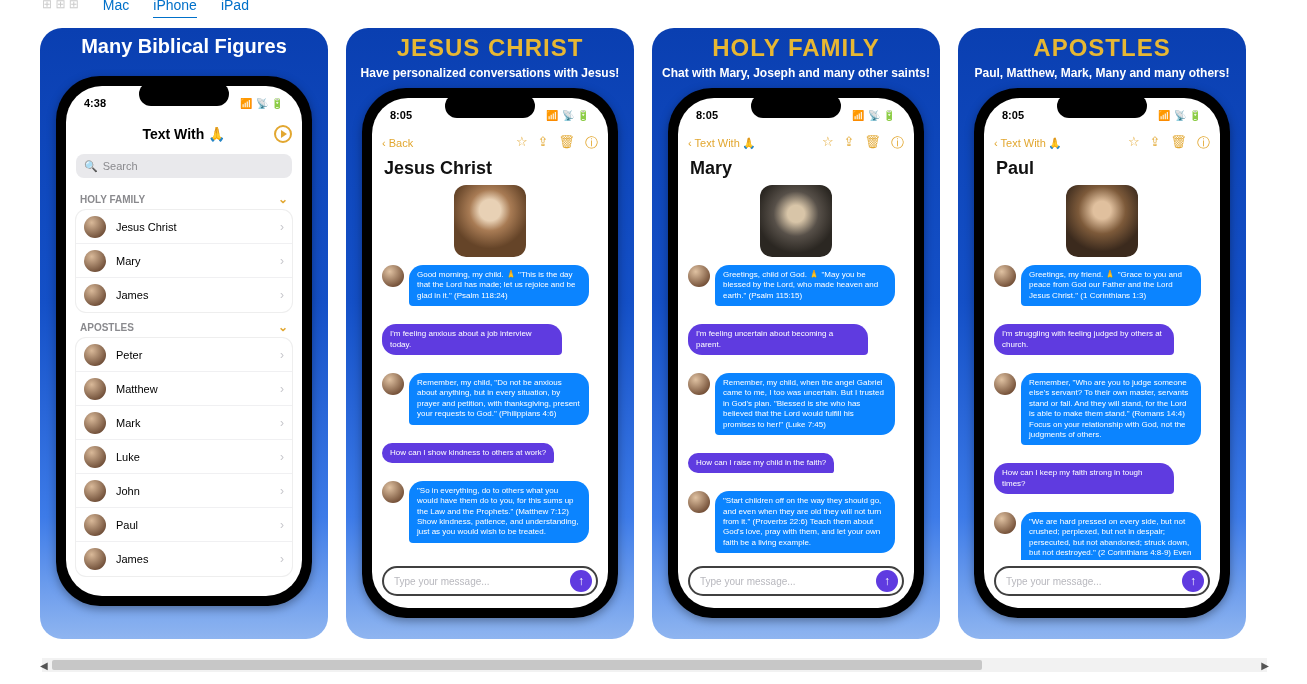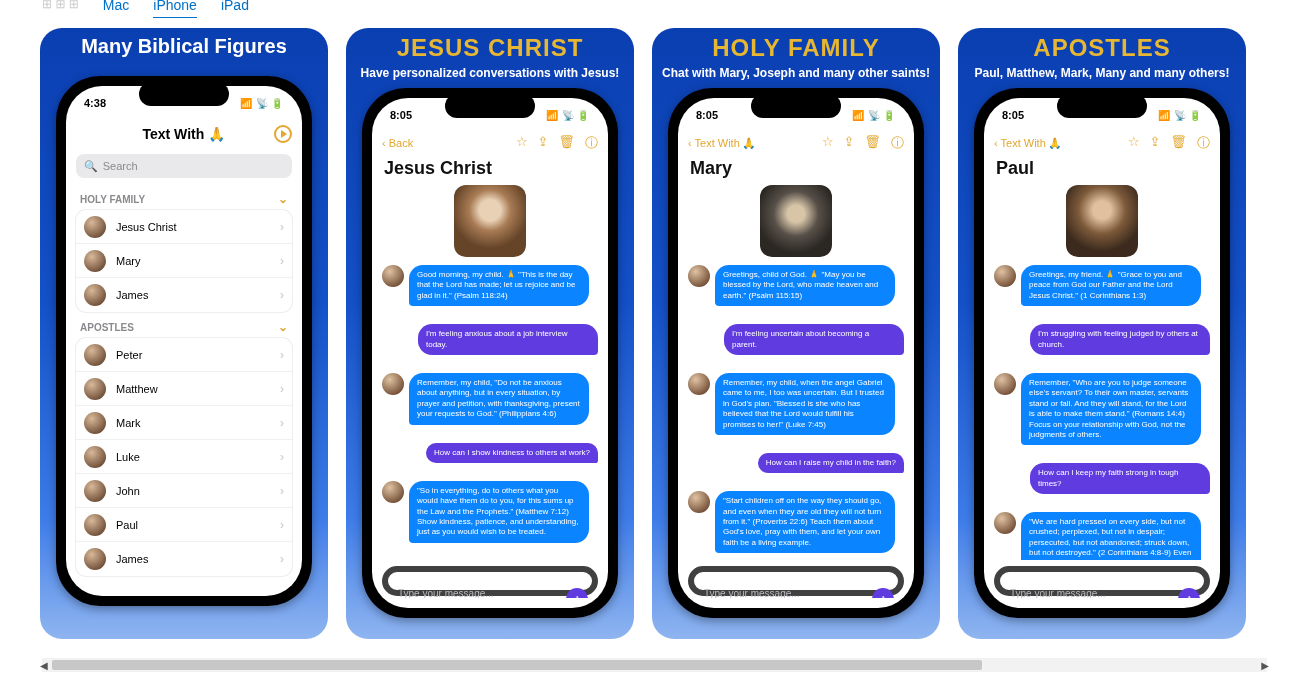--- a/index.html
+++ b/index.html
@@ -170,42 +170,42 @@
     width:72px;height:72px;border-radius:12px;
     background:#999;
     margin: 0 auto 8px;
     position:relative;
   }
   .hero-av.jesus { background: radial-gradient(circle at 50% 35%, #e8d1b5 18%, #a87b54 35%, #654428 65%); }
   .hero-av.mary  { background: radial-gradient(circle at 50% 40%, #d8c5a8 15%, #575049 40%, #2b2722 70%); }
   .hero-av.paul  { background: radial-gradient(circle at 50% 35%, #e0c09e 15%, #7d5a3a 40%, #3b2a1d 70%); }
   .chat-scroll { flex:1; overflow:hidden; display:flex; flex-direction:column; gap:18px; padding:0 2px;}
   .msg-row { display:flex; align-items:flex-start; gap:5px;}
-  .msg-row.right { flex-direction: row-reverse; }
+  .msg-row.right { flex-direction: row-reverse; justify-content: flex-end; }
   .msg-av {
     width:22px;height:22px;border-radius:50%;
     background: radial-gradient(circle at 35% 30%, #e0c2a2, #6e4a32 80%);
     flex:0 0 22px;
   }
   .bubble {
     max-width: 180px;
     border-radius: 14px;
     padding: 5px 8px;
     font-size: 8px;
     line-height: 1.3;
     color:#fff;
   }
   .bubble.left { background:#0b84ff; border-bottom-left-radius:4px;}
   .bubble.right{ background:#5f3be0; border-bottom-right-radius:4px;}
   .input-bar {
-    display:flex; 
+    display:flex; align-items:center;
     height:30px;
-    border:6px solid #404040;
+    border:2px solid #404040;
     border-radius:16px;
-    padding: 16px 4px 0 10px;
+    padding: 0 4px 0 10px;
     margin: 6px 2px 2px;
     color:#b8b8be;
     font-size:10px;
     background:#fff;
   }
   .input-bar .send {
     width:22px;height:22px;border-radius:50%;
     background:#5f3be0;
     margin-left:auto;
     display:flex;align-items:center;justify-content:center;

